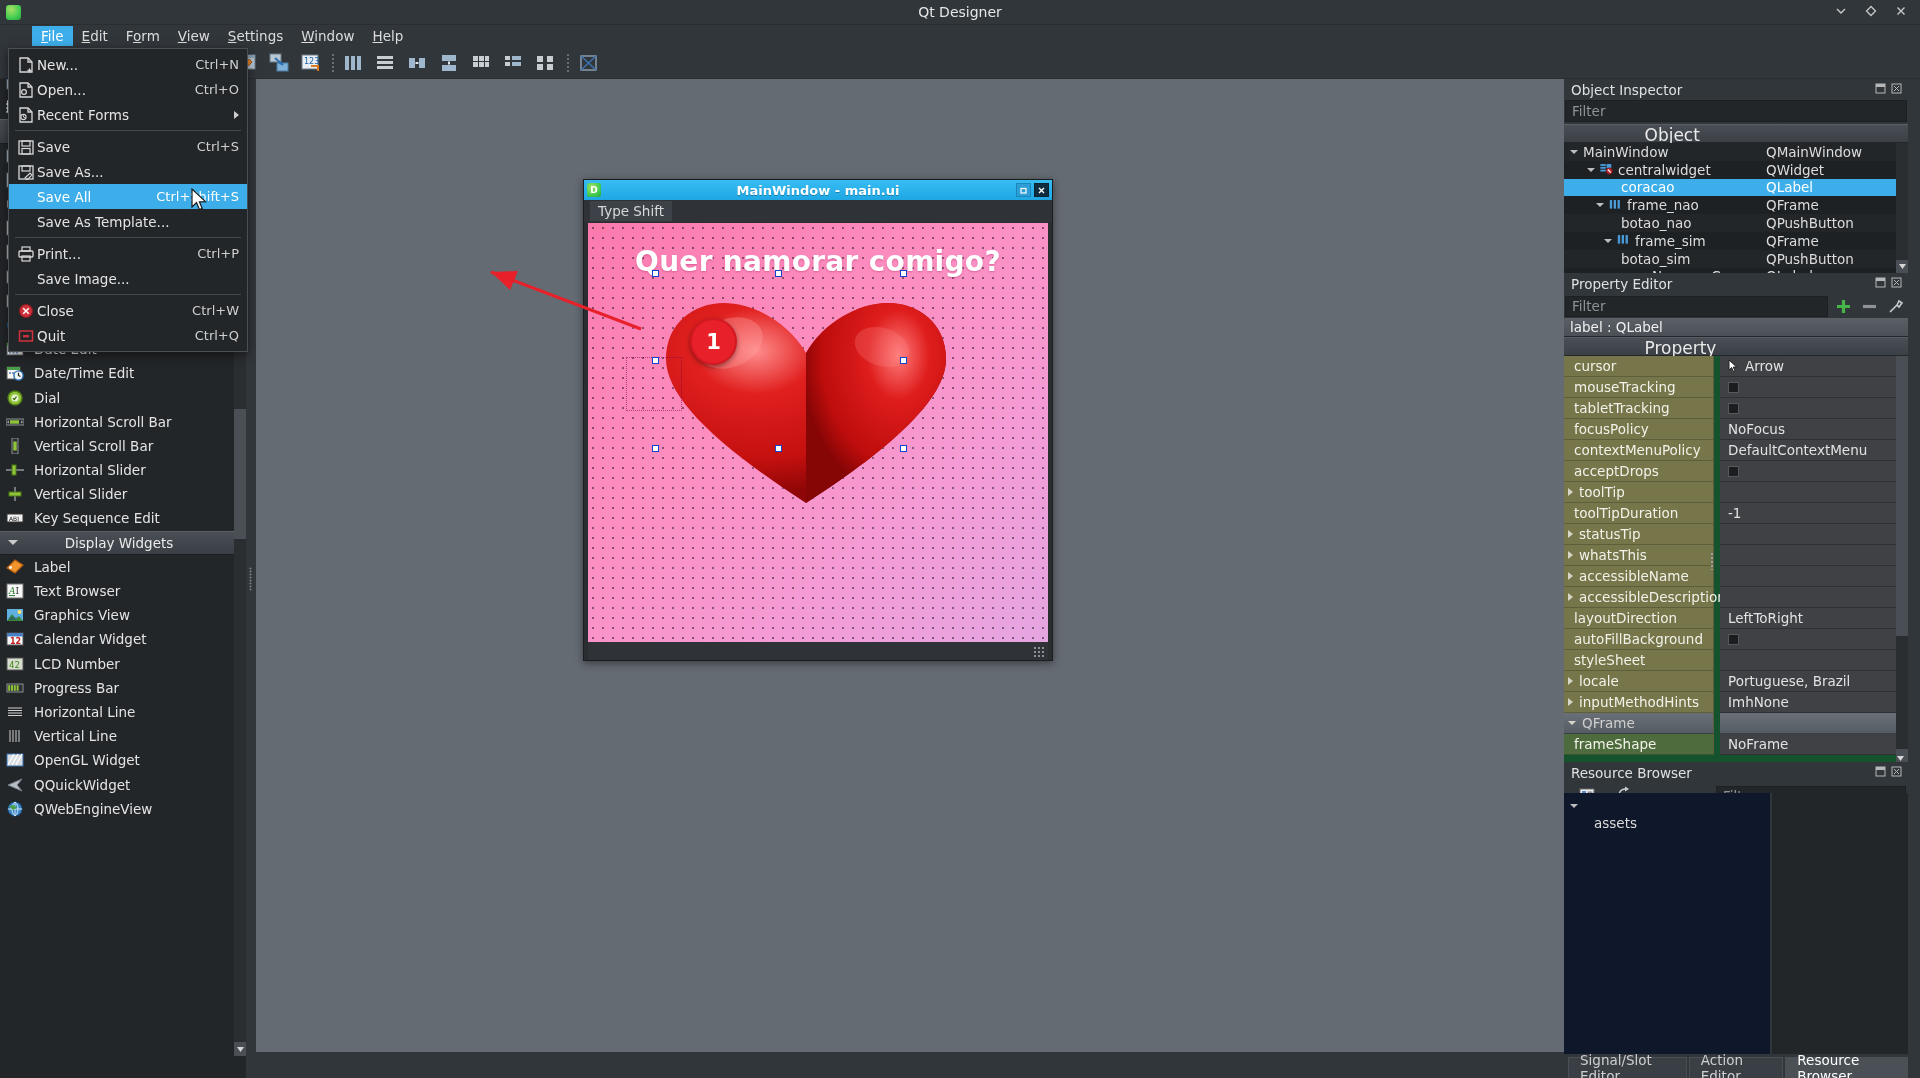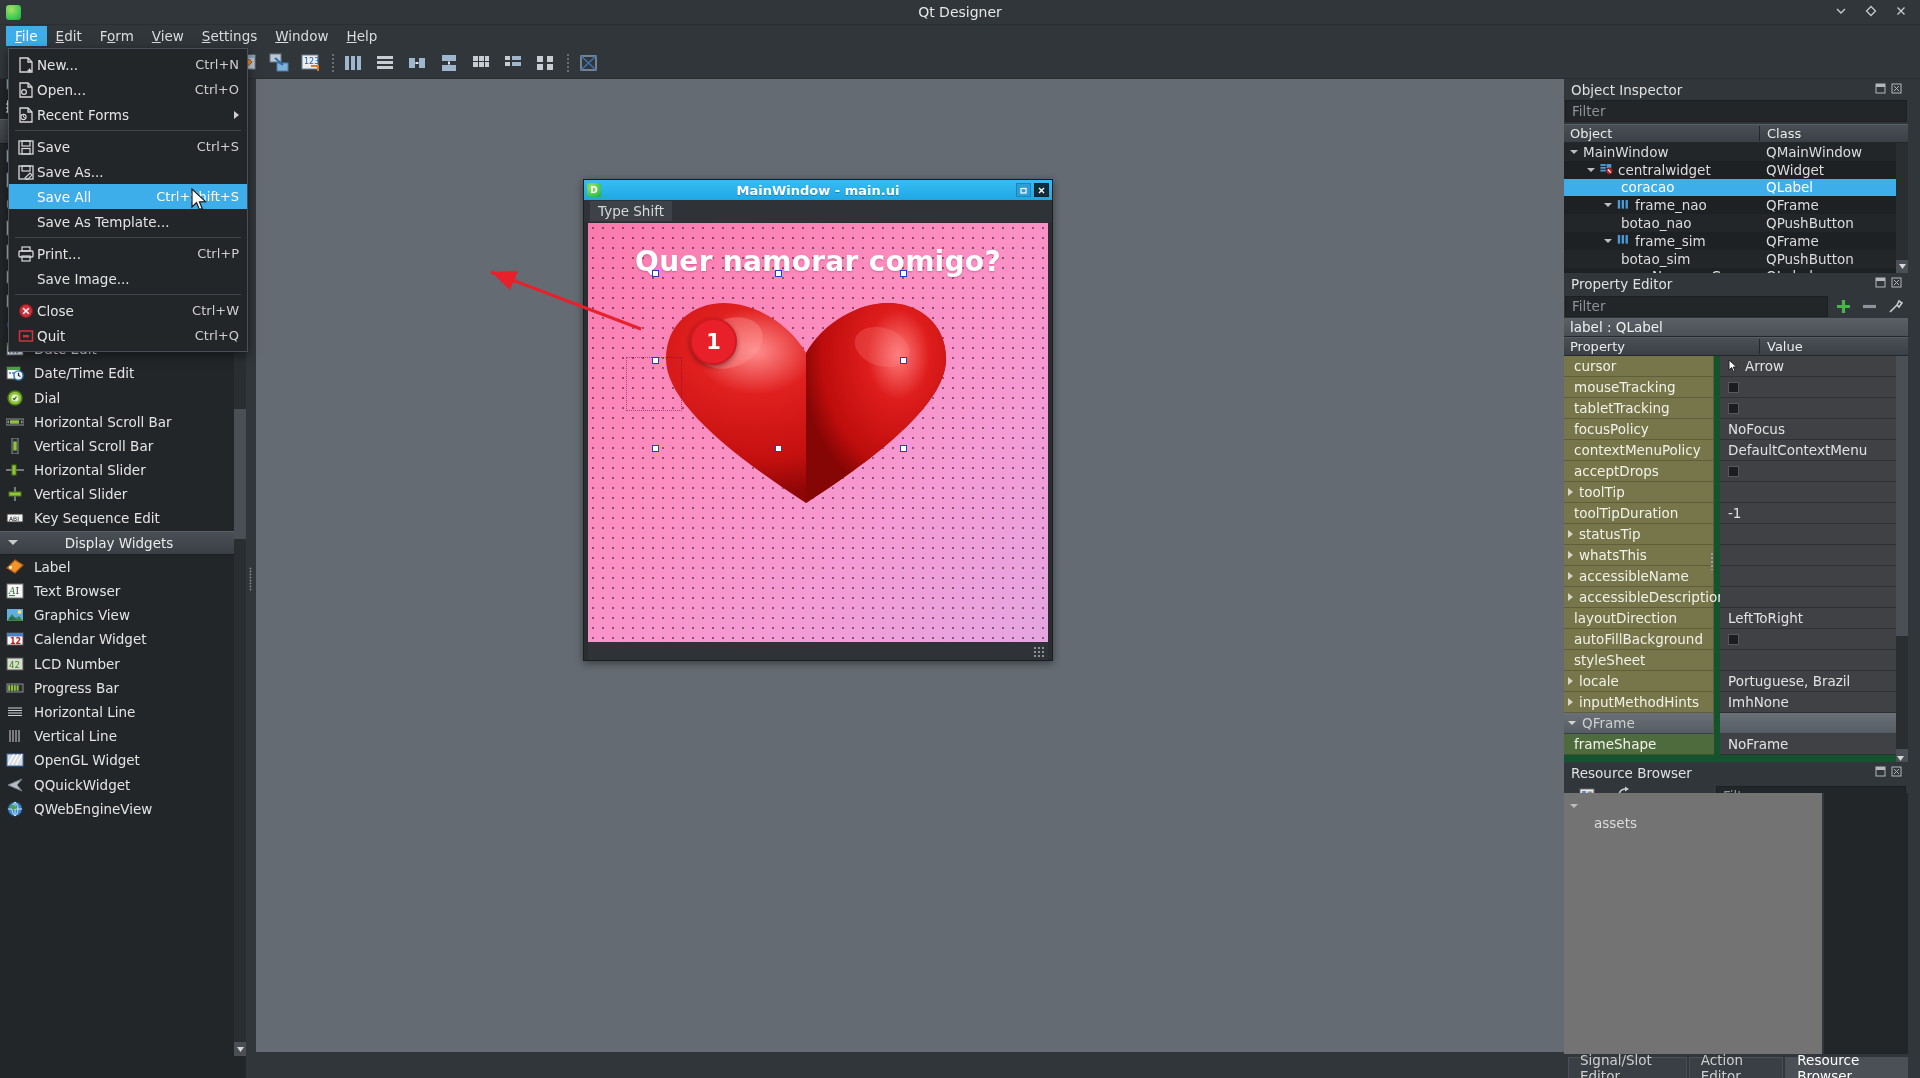--- a/index.html
+++ b/index.html
@@ -35,21 +35,21 @@
   .tb-btn { color: #c8c8c8; font-size: 13px; line-height: 1; cursor: default; }
 
   
   .menubar {
     height: 22px; background: #31363b; display: flex; align-items: center;
     padding-left: 6px; font-size: 13.5px;
   }
   .menubar .mi {
     padding: 2px 9px; color: #dcdcdc; position: relative; cursor: default;
   }
-  .menubar .mi.active { background: #3daee9; color: #fff; }
+  .menubar .mi.active { background: #3daee9; color: #fff; margin-left: 26px; }
   .menubar .mi u { text-decoration: underline; }
 
   
   .toolbar {
     height: 32px; background: #31363b; display: flex; align-items: center;
     padding-left: 232px; gap: 2px; border-bottom: 1px solid #2a2e32;
   }
   .tbtn { width: 30px; height: 28px; display: flex; align-items: center; justify-content: center; }
   .tbsep { width: 9px; height: 22px; display:flex; align-items:center; justify-content:center; }
   .tbsep i {
@@ -201,21 +201,21 @@
   .dock-title .dbtns { margin-left: auto; display:flex; gap:5px; padding-right:6px; }
   .dock-title .dbtns span { font-size: 11px; color: #c0c0c0; }
   .filterbox {
     height: 22px; margin: 0 1px 2px 1px; background: #232629; border: 1px solid #1d2023;
     display: flex; align-items: center; padding-left: 6px; color: #8d9399; font-size: 13.5px;
   }
 
   .treehdr {
     height: 19px; display: flex; background: linear-gradient(to bottom,#4a4f55,#3b4046);
     border-top: 1px solid #585e65; border-bottom: 1px solid #23262a;
-    font-size: 13px; color: #eaeaea; align-items:center;
+    font-size: 17px; color: #eaeaea; align-items:center;flex-direction:column;
   }
   .treehdr .c1 { width: 195px; padding-left: 6px; position: relative; }
   .treehdr .c2 { flex: 1; padding-left: 7px; border-left: 1px solid #23262a; }
 
   .oi-rows { position: relative; height: 130px; overflow: hidden; background: #232629; }
   .oi-row {
     height: 17.8px; display: flex; align-items: center; font-size: 13.5px; color: #dcdcdc;
   }
   .oi-row:nth-child(odd) { background: #232629; }
   .oi-row:nth-child(even) { background: #1e2124; }
@@ -280,21 +280,21 @@
   .pe-scroll .thumb { position:absolute; left:0; top:0; width:12px; height:280px; background:#4a4f55; }
   .pe-scroll .dn { position:absolute; left:0; bottom:0; width:12px; height:13px; background:#4a4f55; }
 
   
   .rb-toolrow { height: 26px; display:flex; align-items:center; padding-left:14px; gap:20px; }
   .rb-filter {
     margin-left:auto; width: 190px; height: 21px; background:#232629; border:1px solid #1d2023;
     display:flex; align-items:center; padding-left:6px; color:#8d9399; font-size:13.5px; margin-right:2px;
   }
   .rb-body { position:absolute; left:0; right:0; top:0; bottom:0; display:flex; }
-  .rb-left { width: 258px; background:#737373; position:relative; }
+  .rb-left { width: 206px; background:#0f172a; position:relative; }
   .rb-right { flex:1; background:#232629; border-left: 2px solid #31363b; }
   .rb-row { height: 17px; display:flex; align-items:center; font-size:13.5px; color:#dcdcdc; }
 
   
   .tabbar { position:absolute; left:0; right:0; bottom:0; height:24px; display:flex; align-items:flex-end;
             background:#31363b; padding-left:4px; gap:2px; }
   .tab {
     height: 21px; padding: 0 11px; display:flex; align-items:center; font-size:13.5px;
     background: #3a3f45; color: #cfcfcf; border: 1px solid #4a5056; border-bottom:none;
   }
@@ -926,21 +926,21 @@
             </span>
             <span class="oi-c2">QWidget</span>
           </div>
           <div class="oi-row sel">
             <span class="oi-c1" style="padding-left:57px">
               <span>coracao</span>
             </span>
             <span class="oi-c2">QLabel</span>
           </div>
           <div class="oi-row">
-            <span class="oi-c1" style="padding-left:40px">
+            <span class="oi-c1" style="padding-left:32px">
               <span class="oi-arrow"></span>
               <span class="oi-ico">
                 <svg width="16" height="13" viewBox="0 0 18 16">
                   <rect x="1" y="1" width="3" height="11" fill="#4a9ad8"></rect>
                   <rect x="6" y="1" width="3" height="11" fill="#4a9ad8"></rect>
                   <rect x="11" y="1" width="3" height="11" fill="#4a9ad8"></rect>
                 </svg>
               </span>
               <span>frame_nao</span>
             </span>

